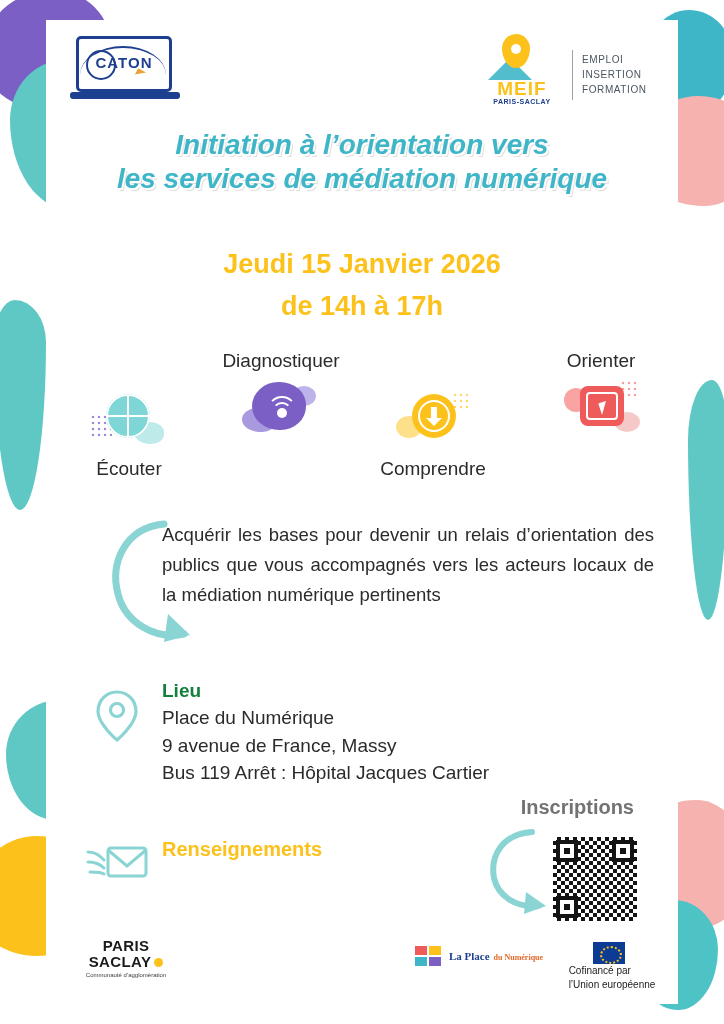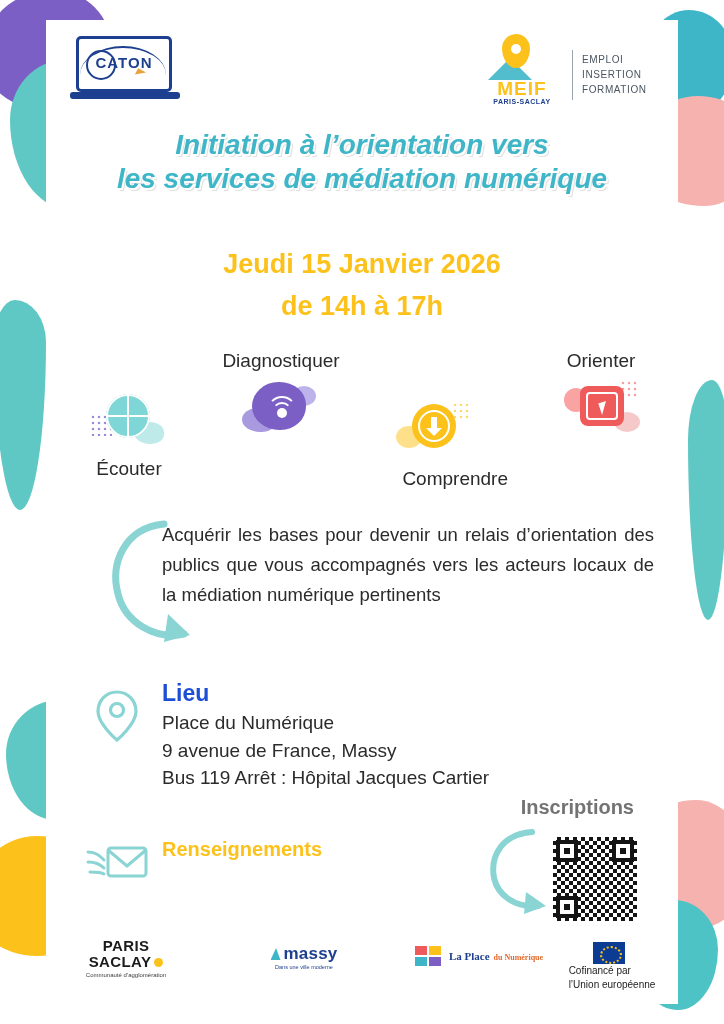--- a/index.html
+++ b/index.html
@@ -263,21 +263,21 @@
     width: 78px;
     height: 62px;
     margin: 0 auto;
   }
   .icon-label {
     font-size: 19px;
     color: #2b2b2b;
   }
   .ii-1 { left: 8px;  top: 42px; }
   .ii-2 { left: 160px; top: 4px; }
-  .ii-3 { left: 312px; top: 52px; text-align: right; }
+  .ii-3 { left: 312px; top: 42px; }
   .ii-4 { left: 480px; top: 4px; }
   .lbl-above .icon-label { margin-bottom: 6px; }
   .lbl-below .icon-label { margin-top: 8px; }
 
   .sh { position: absolute; border-radius: 50%; }
 
   
   .globe-ball {
     left: 16px; top: 6px; width: 44px; height: 44px;
     background: #7fd6d6;
@@ -418,21 +418,21 @@
   }
   .pin-icon {
     position: absolute;
     left: 48px;
     top: 8px;
     width: 46px;
     height: 58px;
   }
   .loc-text { position: absolute; left: 116px; top: 0px; }
   .loc-title {
-    font-size: 23px; font-weight: bold; color: #1d4ed8; margin-bottom: 2px;
+    font-size: 19px; font-weight: bold; color: #15803d; margin-bottom: 2px;
   }
   .loc-line { font-size: 19px; color: #2b2b2b; line-height: 1.45; }
 
   
   .bottom-wrap {
     position: relative;
     height: 150px;
     margin-top: 6px;
   }
   .mail-icon {
@@ -710,26 +710,20 @@
   <div class="footer">
 
     <div class="footer-logo fl-1">
       <div class="ps-name">PARIS</div>
       <div class="ps-name">
         <span>SACLAY</span><span class="ps-dot"></span>
       </div>
       <div class="ps-sub">Communauté d’agglomération</div>
     </div>
 
-    <div class="footer-logo fl-2">
-      <div class="massy-name">
-        <span class="massy-mark"></span><span>massy</span>
-      </div>
-      <div class="massy-sub">Dans une ville moderne</div>
-    </div>
 
     <div class="footer-logo fl-3">
       <span class="pdn-blocks"></span>
       <span>
         <span class="pdn-name">La Place</span>
         <span class="pdn-sub">du Numérique</span>
       </span>
     </div>
 
     <div class="footer-logo fl-4">

